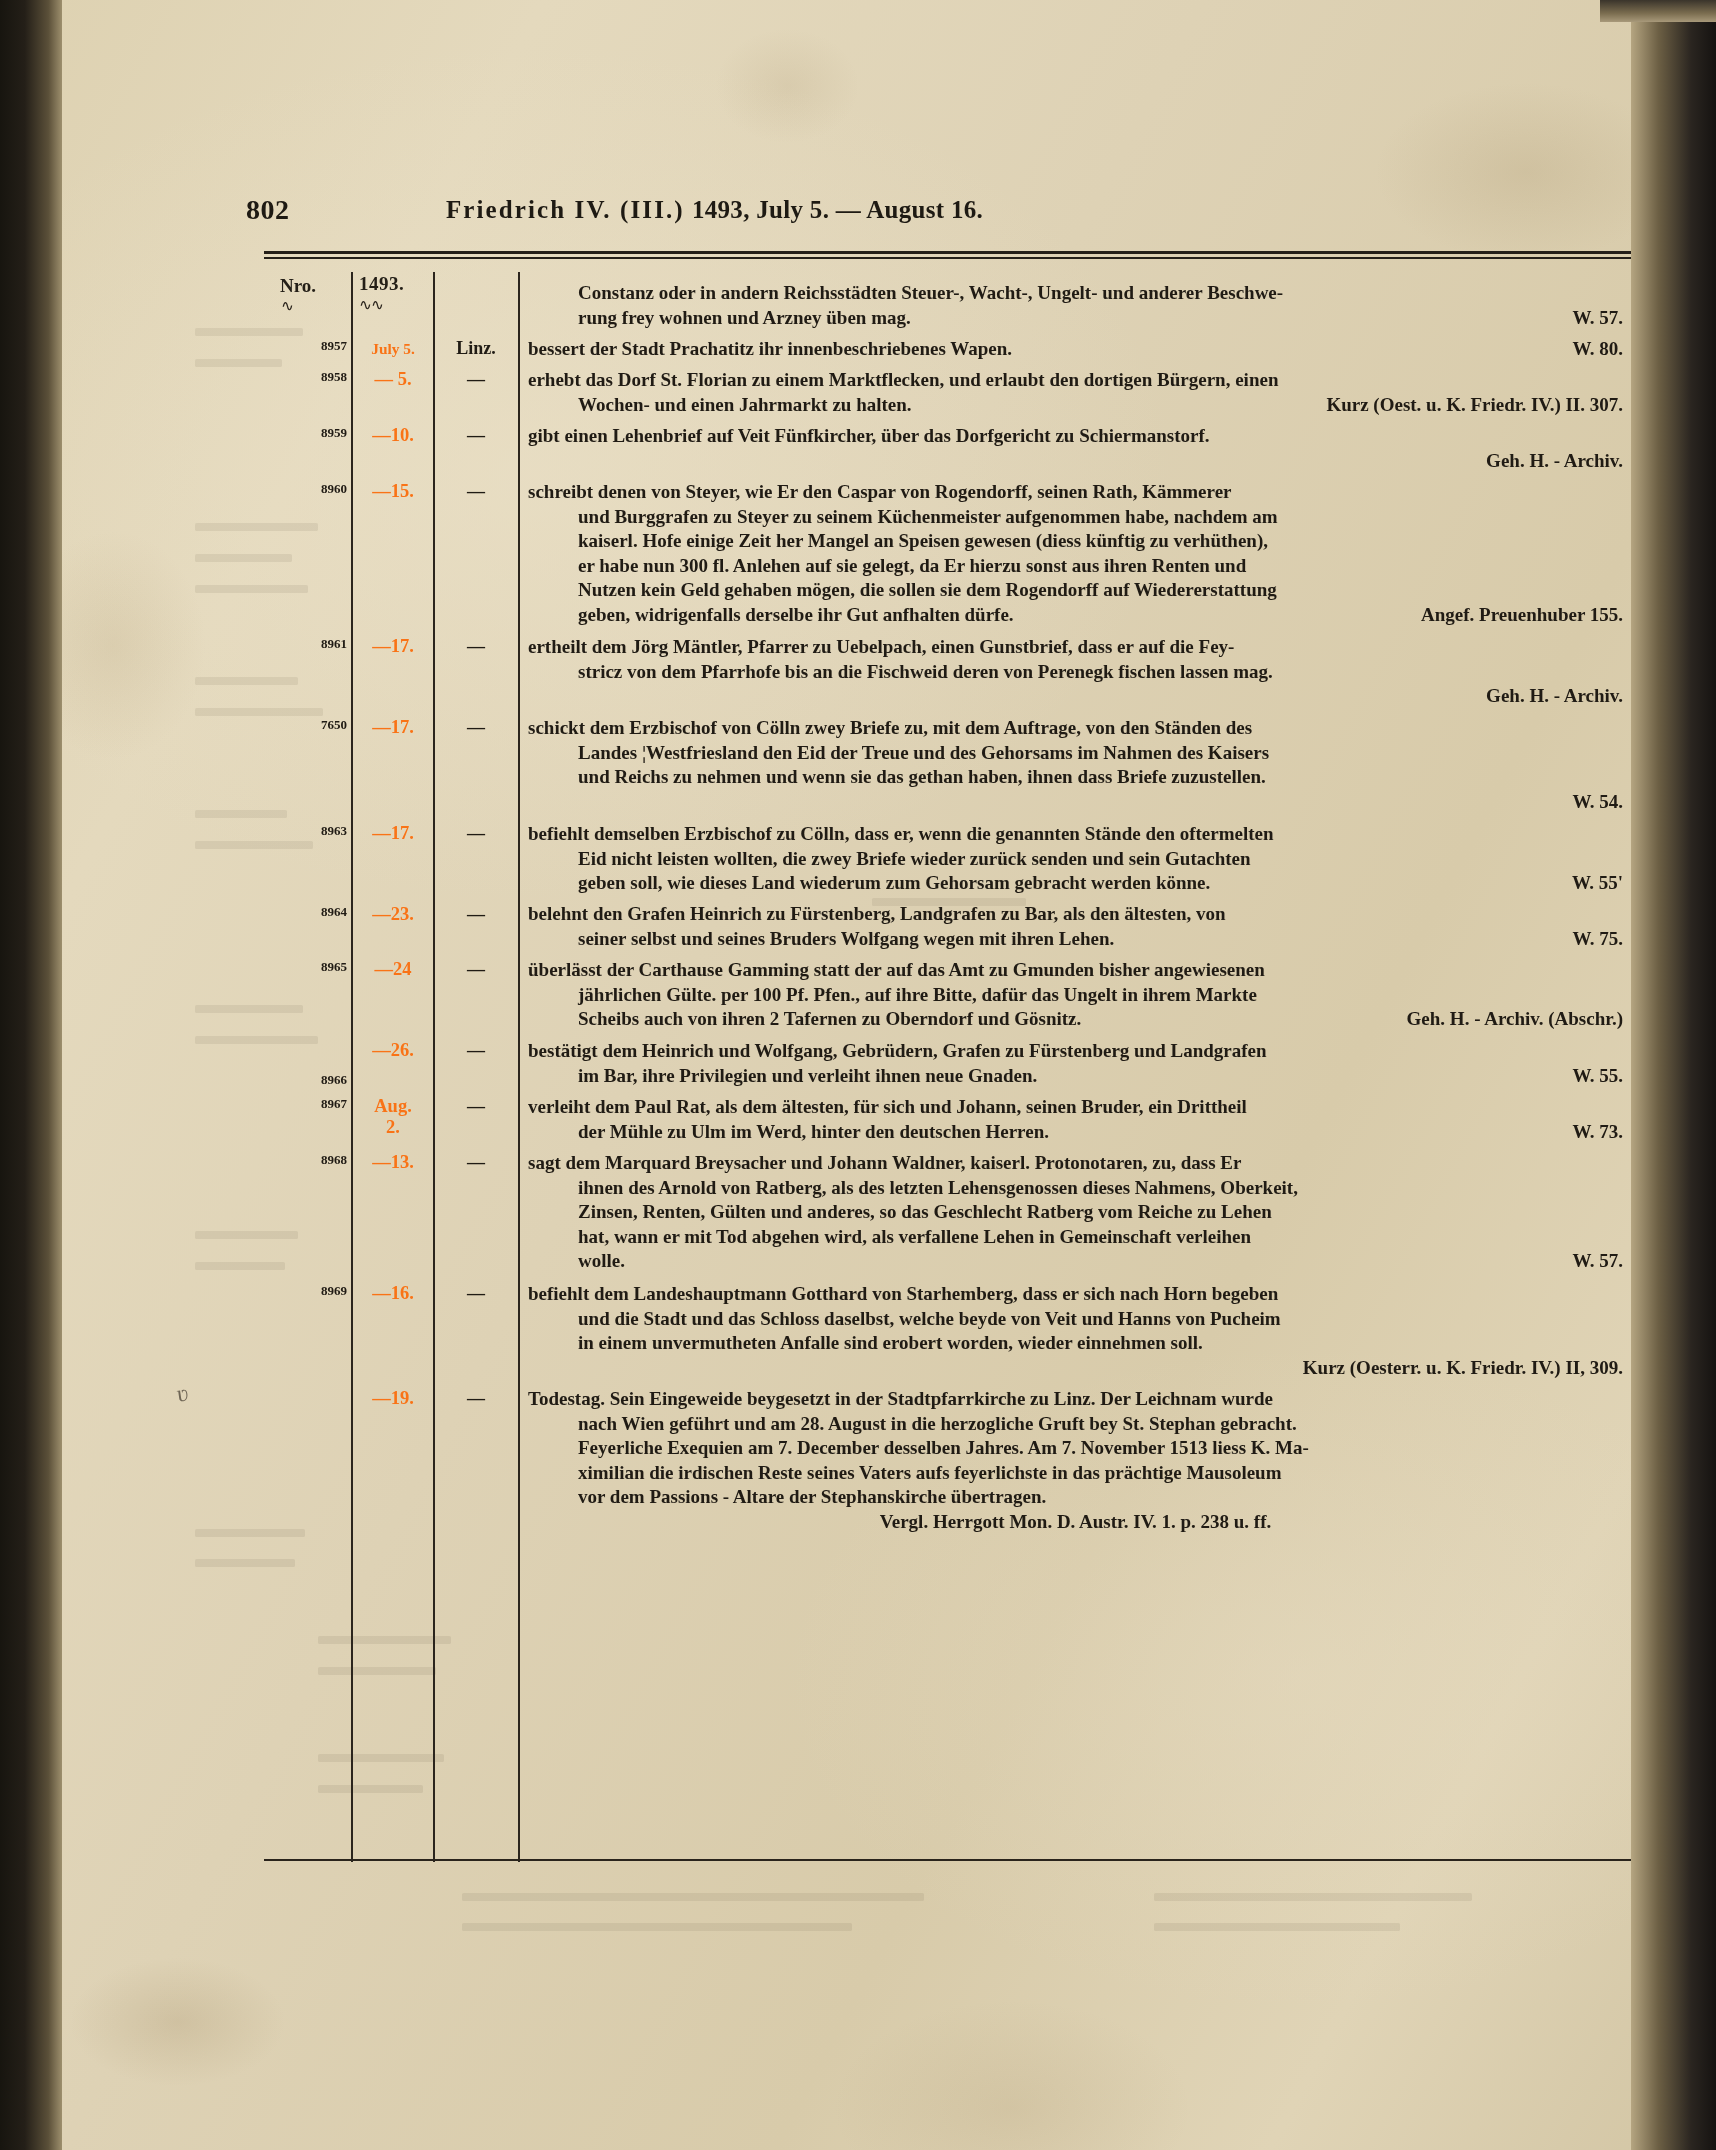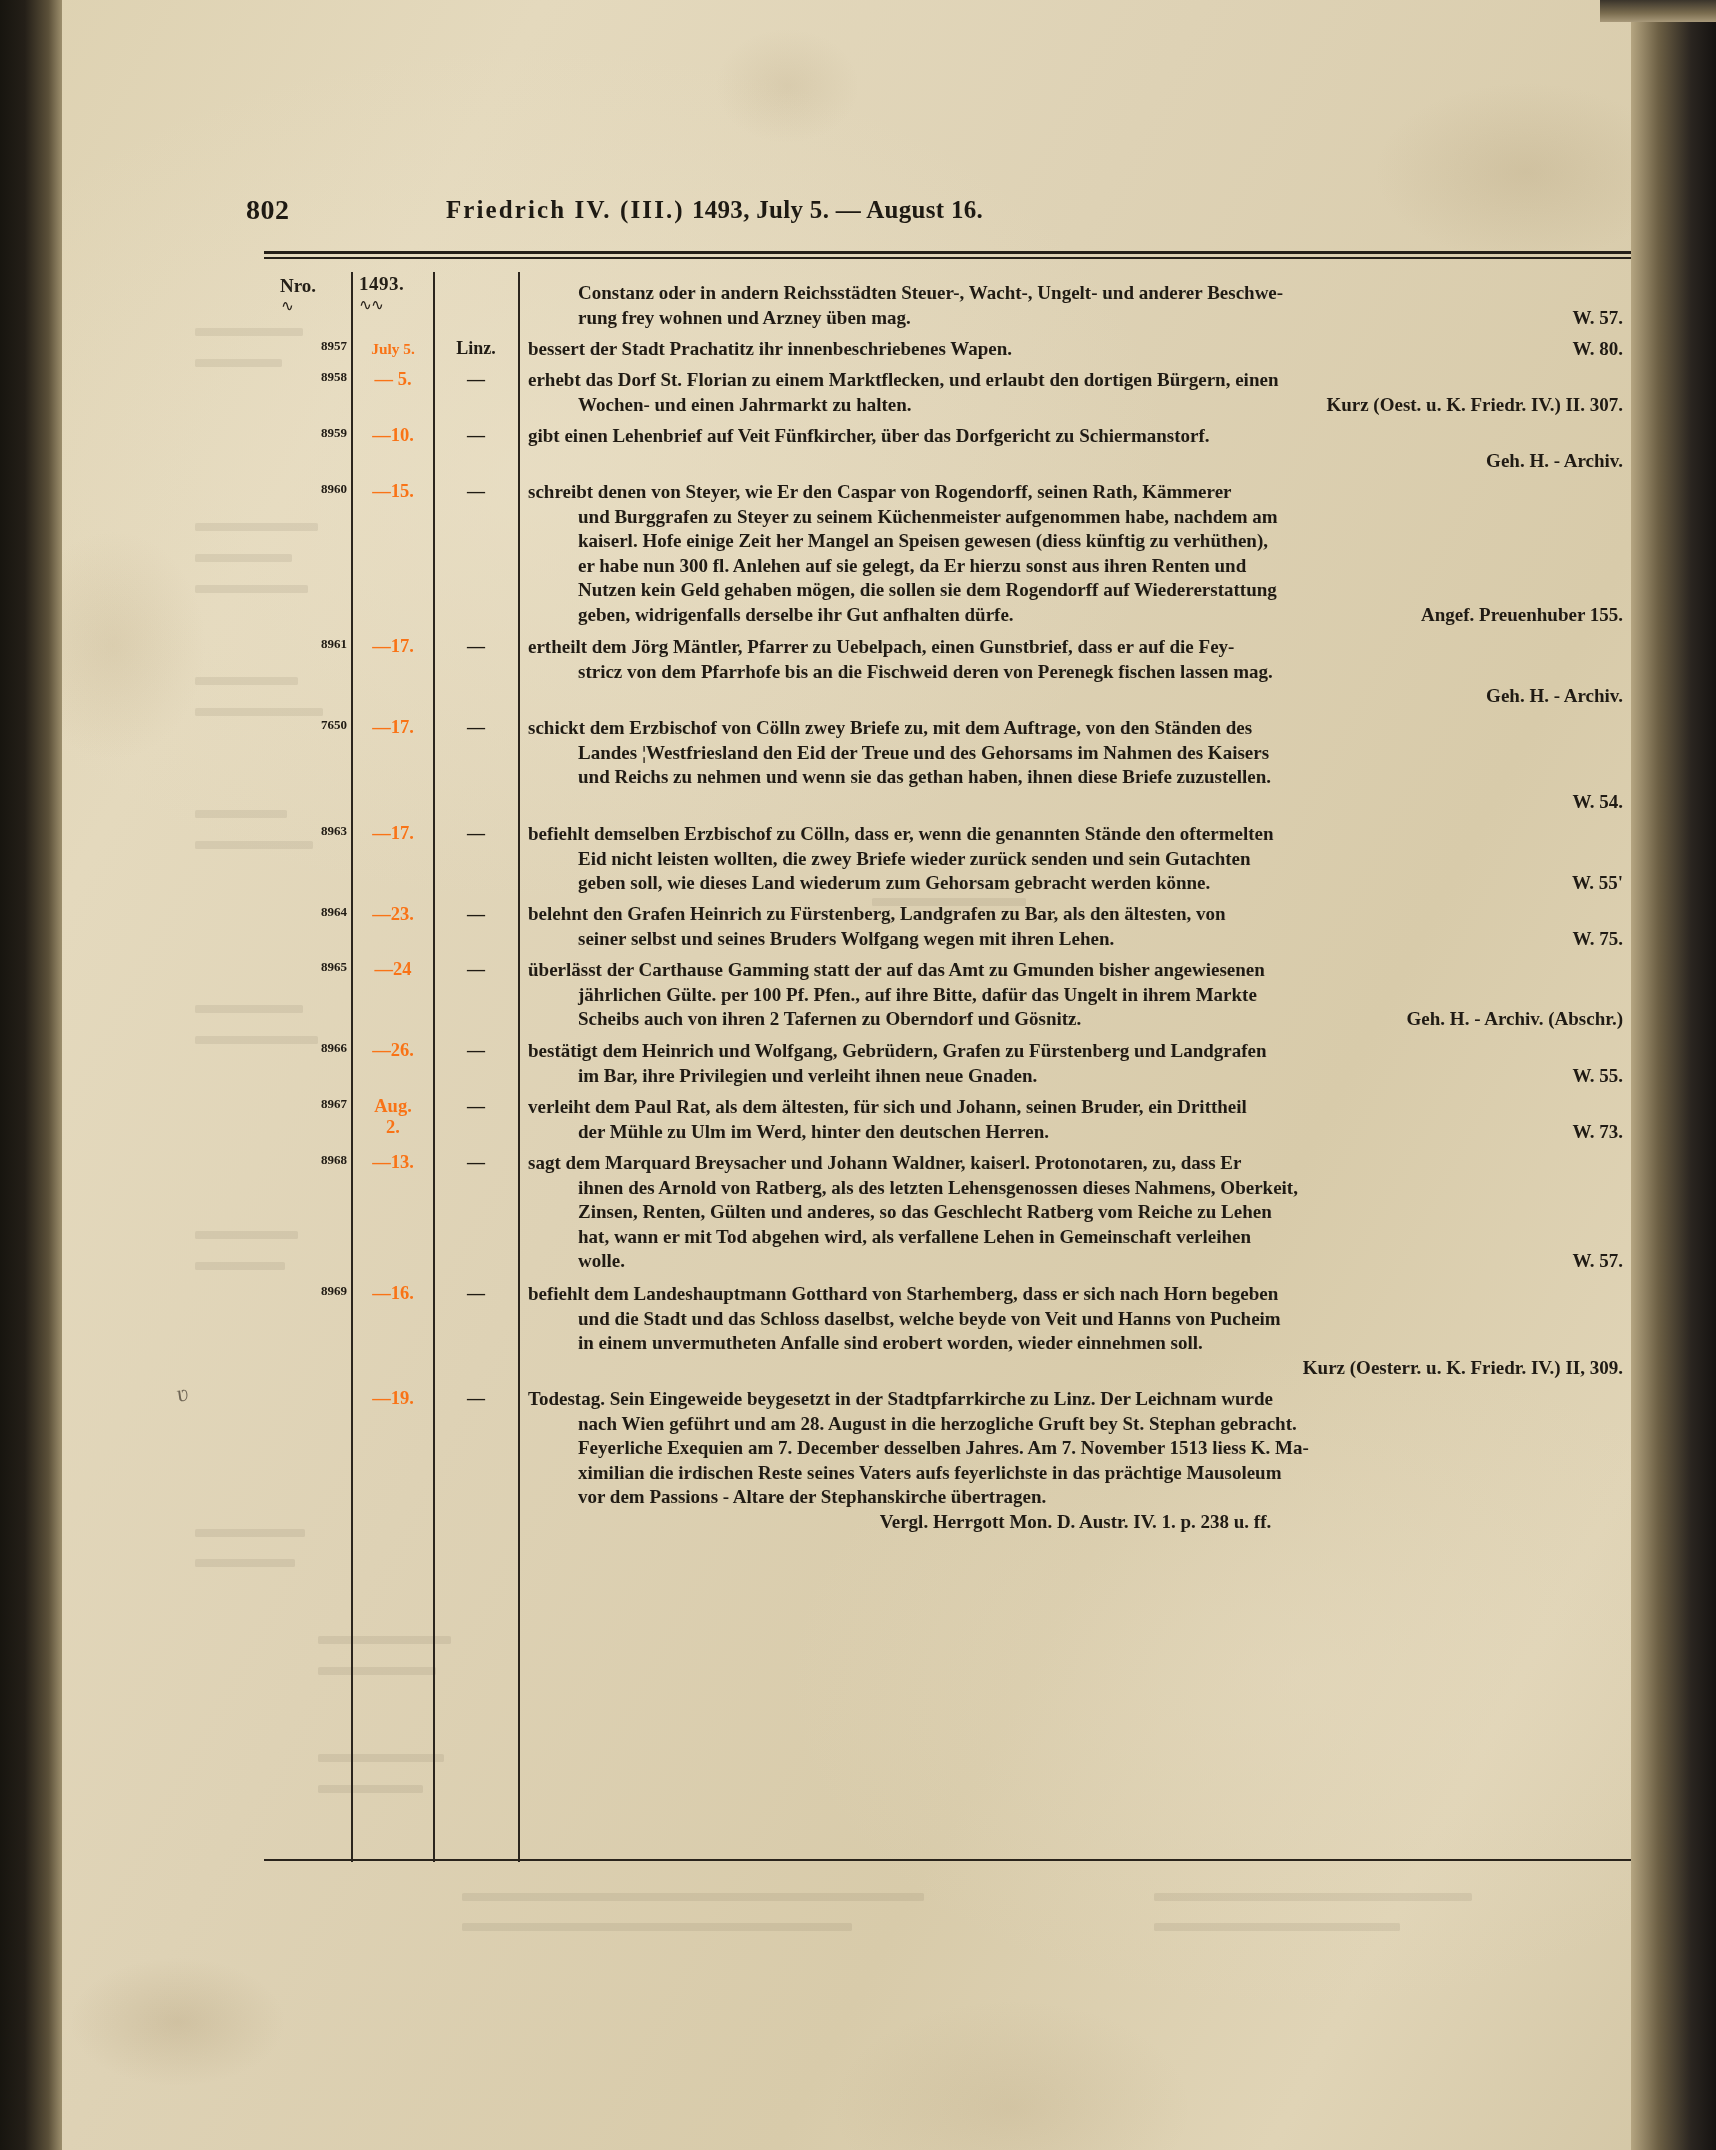--- a/index.html
+++ b/index.html
@@ -375,21 +375,21 @@
             <p class="srcline">Geh. H. - Archiv.</p>
           </div>
         </div>
         <div class="entry" style="top: 0px;">
           <div class="cell-nro" style="top: 717px;">7650</div>
           <div class="cell-date" style="top: 717px;">—17.</div>
           <div class="cell-place" style="top: 717px;">—</div>
           <div class="cell-text" style="top: 716px;">
             <p>schickt dem Erzbischof von Cölln zwey Briefe zu, mit dem Auftrage, von den Ständen des</p>
             <p class="ind">Landes ¦Westfriesland den Eid der Treue und des Gehorsams im Nahmen des Kaisers</p>
-            <p class="ind">und Reichs zu nehmen und wenn sie das gethan haben, ihnen diese Briefe zuzustellen.</p>
+            <p class="ind">und Reichs zu nehmen und wenn sie das gethan haben, ihnen dass Briefe zuzustellen.</p>
             <p class="srcline">W. 54.</p>
           </div>
         </div>
         <div class="entry" style="top: 0px;">
           <div class="cell-nro" style="top: 823px;">8963</div>
           <div class="cell-date" style="top: 823px;">—17.</div>
           <div class="cell-place" style="top: 823px;">—</div>
           <div class="cell-text" style="top: 822px;">
             <p>befiehlt demselben Erzbischof zu Cölln, dass er, wenn die genannten Stände den oftermelten</p>
             <p class="ind">Eid nicht leisten wollten, die zwey Briefe wieder zurück senden und sein Gutachten</p>
@@ -409,21 +409,21 @@
           <div class="cell-nro" style="top: 959px;">8965</div>
           <div class="cell-date" style="top: 959px;">—24</div>
           <div class="cell-place" style="top: 959px;">—</div>
           <div class="cell-text" style="top: 958px;">
             <p>überlässt der Carthause Gamming statt der auf das Amt zu Gmunden bisher angewiesenen</p>
             <p class="ind">jährlichen Gülte. per 100 Pf. Pfen., auf ihre Bitte, dafür das Ungelt in ihrem Markte</p>
             <p class="ind"><span class="src">Geh. H. - Archiv. (Abschr.)</span>Scheibs auch von ihren 2 Tafernen zu Oberndorf und Gösnitz.</p>
           </div>
         </div>
         <div class="entry" style="top: 0px;">
-          <div class="cell-nro" style="top: 1040px; font-family: Liberation Serif, serif;">8966</div>
+          <div class="cell-nro" style="top: 1072px; font-family: Liberation Serif, serif;">8966</div>
           <div class="cell-date" style="top: 1040px;">—26.</div>
           <div class="cell-place" style="top: 1040px;">—</div>
           <div class="cell-text" style="top: 1039px;">
             <p>bestätigt dem Heinrich und Wolfgang, Gebrüdern, Grafen zu Fürstenberg und Landgrafen</p>
             <p class="ind"><span class="src">W. 55.</span>im Bar, ihre Privilegien und verleiht ihnen neue Gnaden.</p>
           </div>
         </div>
         <div class="entry" style="top: 0px;">
           <div class="cell-nro" style="top: 1096px;">8967</div>
           <div class="cell-date" style="top: 1096px;">Aug.

